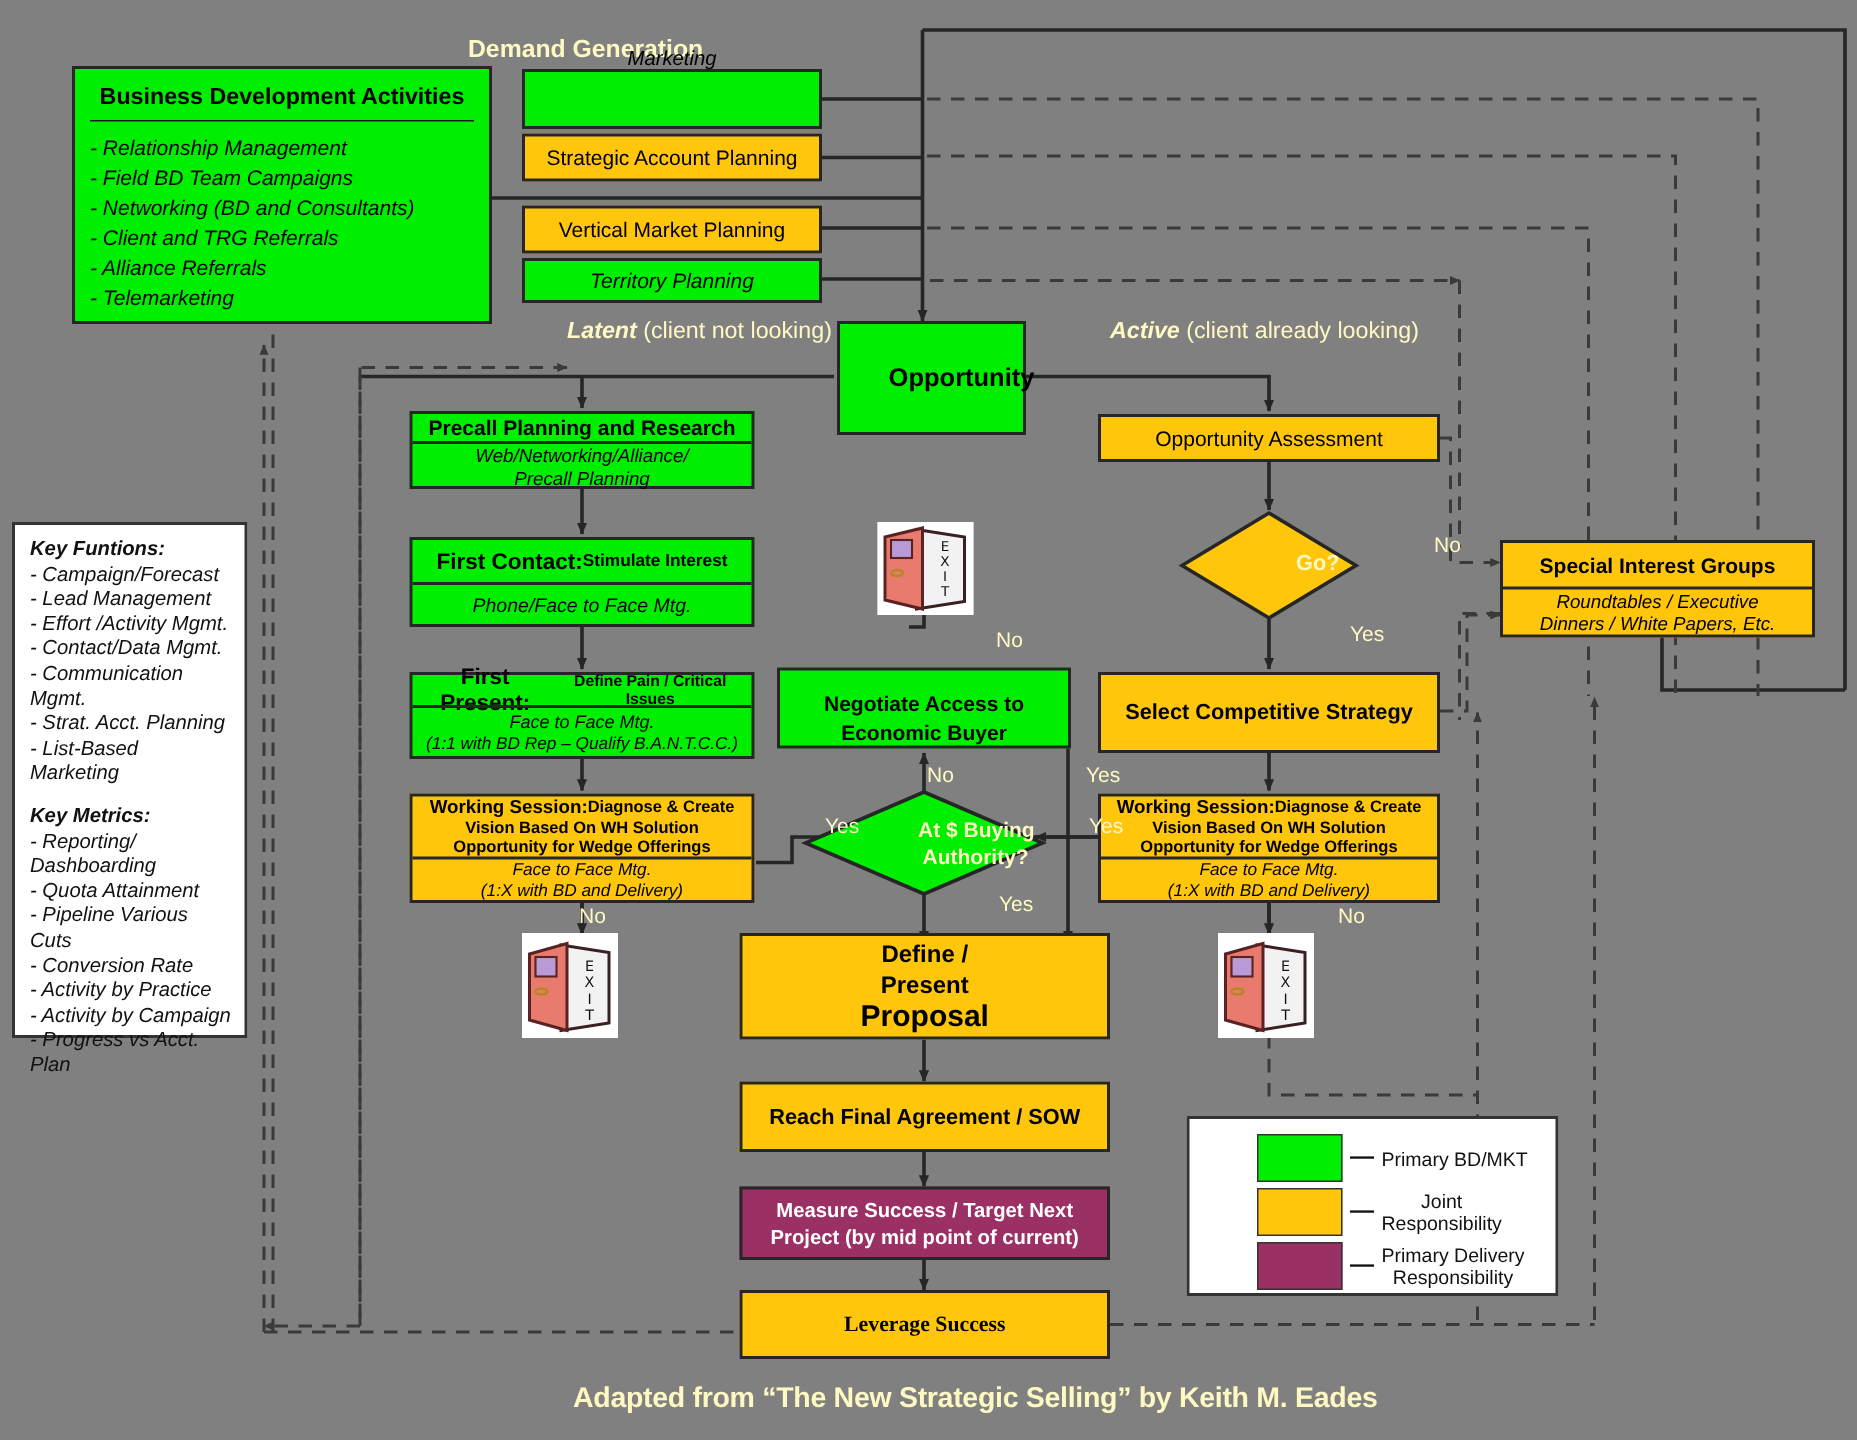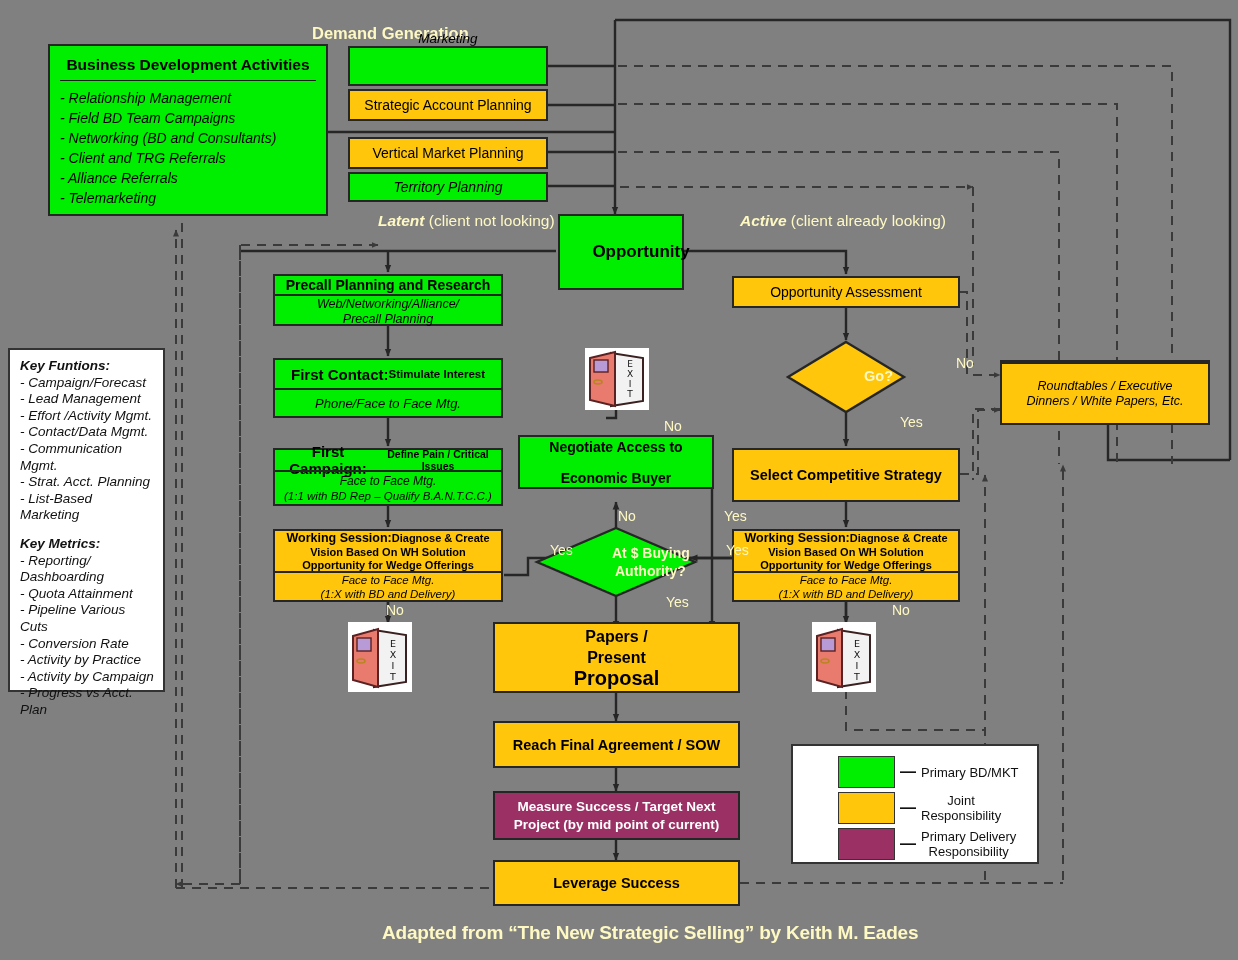--- a/index.html
+++ b/index.html
@@ -178,21 +178,21 @@
   <div class="box green" style="left:273px;top:274px;width:230px;height:52px;">
     <div class="cell t-b" style="font-size:14px;height:22px;">Precall Planning and Research</div>
     <div class="divider" style="flex:1;display:flex;flex-direction:column;justify-content:center;">
       <div class="cell t-i" style="font-size:12.5px;height:15px;">Web/Networking/Alliance/</div>
       <div class="cell t-i" style="font-size:12.5px;height:15px;">Precall Planning</div>
     </div>
   </div>
 
   <div class="box green" style="left:273px;top:448px;width:230px;height:58px;">
     <div class="cell" style="height:20px;">
-      <span class="t-b" style="font-size:15px;">First Campaign:</span>
+      <span class="t-b" style="font-size:15px;">First Present:</span>
         <span class="t-b" style="font-size:10.5px;"> Define Pain / Critical Issues</span>
     </div>
     <div class="divider" style="flex:1;display:flex;flex-direction:column;justify-content:center;">
       <div class="cell t-i" style="font-size:12px;height:15px;">Face to Face Mtg.</div>
       <div class="cell t-i" style="font-size:11.5px;height:15px;">(1:1 with BD Rep – Qualify  B.A.N.T.C.C.)</div>
     </div>
   </div>
 
   <div class="box gold" style="left:273px;top:529px;width:230px;height:73px;">
     <div style="height:42px;display:flex;flex-direction:column;justify-content:center;">
@@ -230,51 +230,52 @@
       </div>
       <div class="cell t-b" style="font-size:11px;height:13px;">Vision Based On WH Solution</div>
       <div class="cell t-b" style="font-size:11px;height:13px;">Opportunity for Wedge Offerings</div>
     </div>
     <div class="divider" style="flex:1;display:flex;flex-direction:column;justify-content:center;">
       <div class="cell t-i" style="font-size:11.5px;height:14px;">Face to Face Mtg.</div>
       <div class="cell t-i" style="font-size:11.5px;height:14px;">(1:X with BD and Delivery)</div>
     </div>
   </div>
 
-  <div class="box green" style="left:518px;top:435px;width:196px;height:54px;justify-content:space-between;">
+  <div class="box green" style="left:518px;top:445px;width:196px;height:54px;justify-content:flex-end;">
     <div class="cell t-b" style="font-size:14px;height:19px;">Negotiate Access to</div>
     <div class="cell t-b" style="font-size:14px;height:19px;">Economic Buyer</div>
   </div>
 
   <svg style="position:absolute;left:534px;top:526px;width:164px;height:72px;overflow:visible;">
     <polygon points="82,2 161,36 82,70 3,36" fill="#00EE00" stroke="#262626" stroke-width="2.4"></polygon>
   </svg>
   <div class="lbl t-b" style="left:578px;top:545px;font-size:14px;">At $ Buying</div>
   <div class="lbl t-b" style="left:581px;top:563px;font-size:14px;">Authority?</div>
 
   <div class="box gold" style="left:493px;top:622px;width:247px;height:71px;justify-content:center;">
-    <div class="cell t-b" style="font-size:16px;height:21px;">Papers /</div>
+    <div class="cell t-b" style="font-size:16px;height:21px;">Define /</div>
     <div class="cell t-b" style="font-size:16px;height:21px;">Present</div>
     <div class="cell t-b" style="font-size:20px;height:21px;">Proposal</div>
   </div>
 
   <div class="box gold" style="left:493px;top:721px;width:247px;height:47px;justify-content:center;">
     <div class="cell t-b" style="font-size:14.5px;height:100%;">Reach Final Agreement / SOW</div>
   </div>
 
   <div class="box magenta" style="left:493px;top:791px;width:247px;height:49px;justify-content:center;">
     <div class="cell t-b" style="font-size:13.5px;height:18px;color:#fff;">Measure Success / Target Next</div>
     <div class="cell t-b" style="font-size:13.5px;height:18px;color:#fff;">Project (by mid point of current)</div>
   </div>
 
-  <div class="box gold" style="left:493px;top:860px;width:247px;height:46px;justify-content:center;">
+  <div class="box gold" style="left:493px;top:860px;width:247px;height:46px;justify-content:center;font-family:Liberation Serif, serif;">
     <div class="cell t-b" style="font-size:14.5px;height:100%;">Leverage Success</div>
   </div>
 
   <div class="box gold" style="left:1000px;top:360px;width:210px;height:65px;">
+    <div class="cell t-b" style="font-size:14px;height:30px;">Special Interest Groups</div>
     <div class="divider" style="flex:1;display:flex;flex-direction:column;justify-content:center;">
       <div class="cell t-i" style="font-size:12.5px;height:15px;">Roundtables / Executive</div>
       <div class="cell t-i" style="font-size:12.5px;height:15px;">Dinners / White Papers, Etc.</div>
     </div>
   </div>
 
   <div class="exit" style="left:585px;top:348px;width:64px;height:62px;">
     <svg width="64" height="62" viewBox="0 0 64 62">
       <rect x="0" y="0" width="64" height="62" fill="#fff"></rect>
       <polygon points="26,5 58,10 58,53 26,58" fill="#f2f2f2" stroke="#3a2020" stroke-width="2"></polygon>

